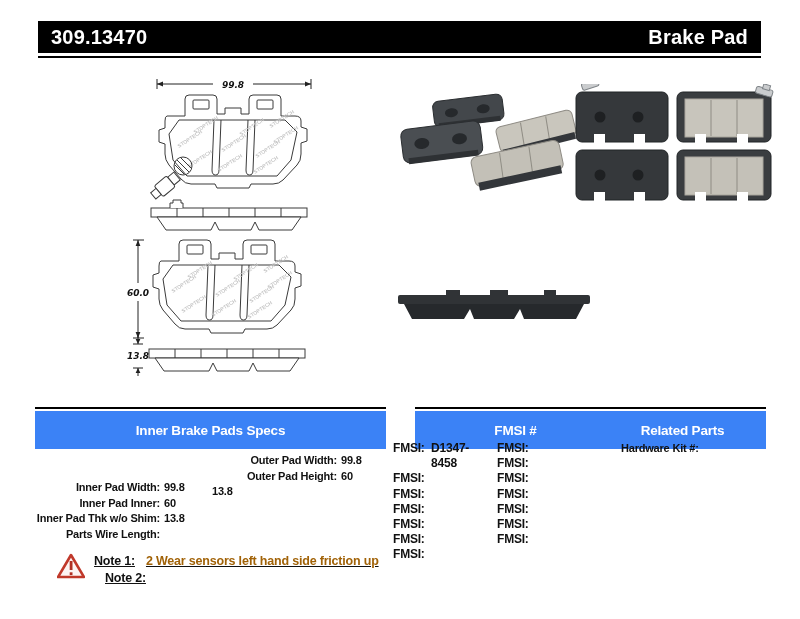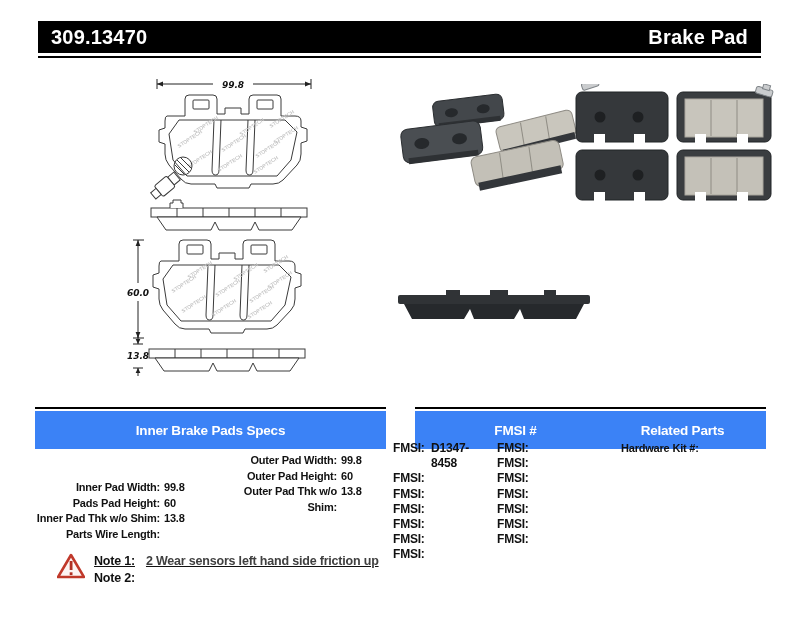--- a/index.html
+++ b/index.html
@@ -33,21 +33,21 @@
   
   .spec-row{display:grid;grid-template-columns:125px 1fr;column-gap:4px;
             font-weight:bold;font-size:11px;line-height:15.5px;letter-spacing:-.2px;}
   .spec-row .lbl{text-align:right;}
   .fmsi-row{display:grid;grid-template-columns:34px 1fr;column-gap:4px;
             font-weight:bold;font-size:12px;line-height:15.2px;letter-spacing:-.2px;}
   .rel-row{font-weight:bold;font-size:11px;line-height:15.5px;letter-spacing:-.2px;}
 
   
   .note-line{display:flex;gap:11px;font-weight:bold;font-size:12.5px;line-height:16px;letter-spacing:-.2px;}
-  .note-red{color:#404040;}
+  .note-red{color:#a16207;}
 </style>
 </head>
 <body>
 
 <div class="page">
 
   <div class="abs topbar">
     <span>309.13470</span>
     <span>Brake Pad</span>
   </div>
@@ -230,21 +230,21 @@
     <div class="hdr-gap"></div>
     <div class="hdr-bar">Related Parts</div>
   </div>
 
   <div class="abs" style="left:35px;top:441px;width:190px;margin-top:39px;">
     <div class="spec-row">
       <span class="lbl">Inner Pad Width:</span>
       <span class="val">99.8</span>
     </div>
     <div class="spec-row">
-      <span class="lbl">Pads Pad Height:</span>
+      <span class="lbl">Inner Pad Inner:</span>
       <span class="val">60</span>
     </div>
     <div class="spec-row">
       <span class="lbl">Inner Pad Thk w/o Shim:</span>
       <span class="val">13.8</span>
     </div>
     <div class="spec-row">
       <span class="lbl">Parts Wire Length:</span>
       <span class="val"></span>
     </div>
@@ -253,21 +253,20 @@
   <div class="abs" style="left:212px;top:441px;width:175px;margin-top:12px;">
     <div class="spec-row">
       <span class="lbl">Outer Pad Width:</span>
       <span class="val">99.8</span>
     </div>
     <div class="spec-row">
       <span class="lbl">Outer Pad Height:</span>
       <span class="val">60</span>
     </div>
     <div class="spec-row">
-      <span class="lbl">Outer Pad Thk w/o Shim:</span>
       <span class="val">13.8</span>
     </div>
   </div>
 
   <div class="abs" style="left:393px;top:441px;width:102px;">
     <div class="fmsi-row">
       <span>FMSI:</span>
       <span>D1347-8458</span>
     </div>
     <div class="fmsi-row">
@@ -336,18 +335,18 @@
 
   <svg class="abs" style="left:57px;top:553px;" width="28" height="26" viewBox="0 0 28 26">
     <polygon points="14,2 27,24 1,24" fill="#fdf4f3" stroke="#c0392b" stroke-width="2.6" stroke-linejoin="round"></polygon>
     <rect x="12.7" y="8" width="2.8" height="9" fill="#b03024"></rect>
     <rect x="12.7" y="19.3" width="2.8" height="2.8" fill="#b03024"></rect>
   </svg>
   <div class="abs note-line" style="left:94px;top:553px;text-decoration:underline;">
     <span>Note 1:</span>
     <span class="note-red">2 Wear sensors left hand side friction up</span>
   </div>
-  <div class="abs note-line" style="left:94px;top:570px;">
+  <div class="abs note-line" style="left:105px;top:570px;text-decoration:underline;">
     <span>Note 2:</span>
     <span class="note-red"></span>
   </div>
 
 </div>
 
 </body></html>

